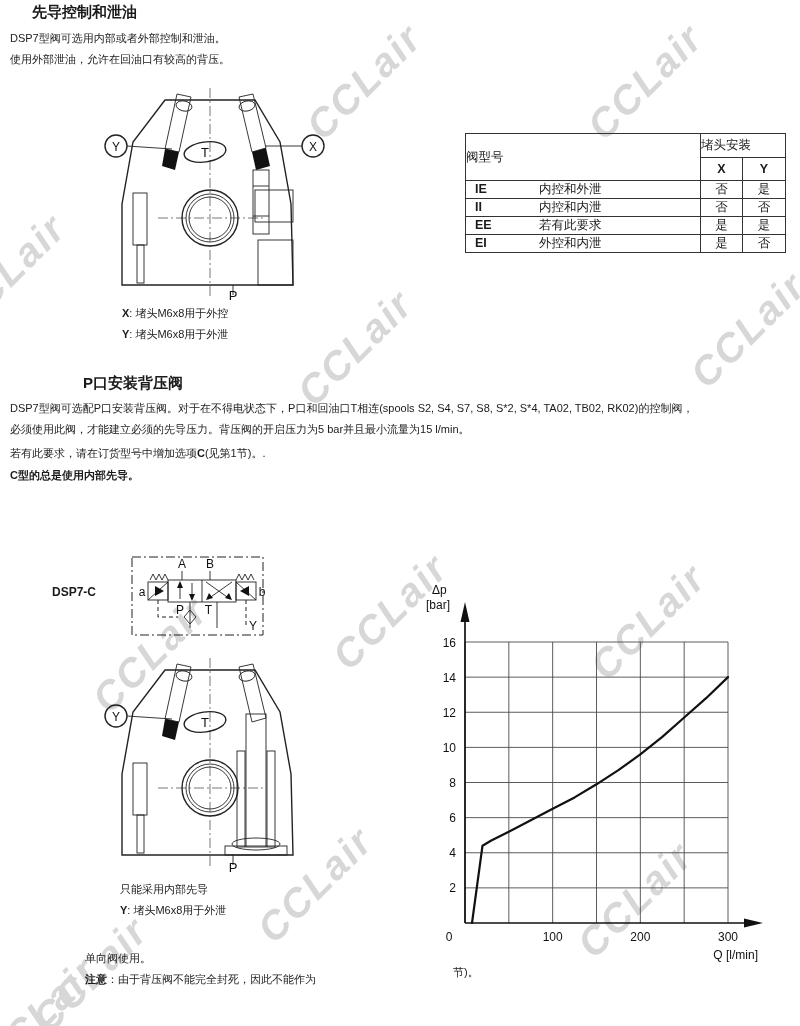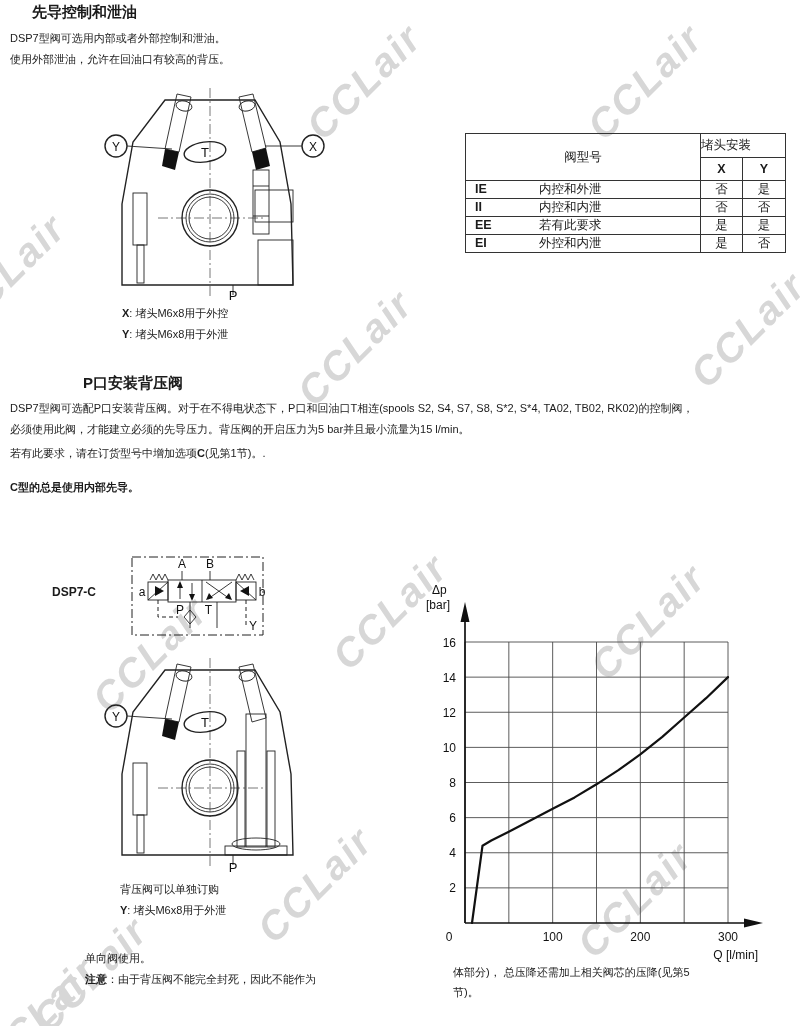--- a/index.html
+++ b/index.html
@@ -8,21 +8,21 @@
   #page{position:relative;width:800px;height:1026px;background:#fff;overflow:hidden}
   .wm{position:absolute;z-index:0;font-weight:bold;font-style:italic;font-size:40px;letter-spacing:2px;
       color:#d7d7d7;transform:translate(-50%,-50%) rotate(-45deg);white-space:nowrap;pointer-events:none}
   .abs{position:absolute;z-index:1}
   .h1{font-size:15px;font-weight:bold}
   .txt{font-size:11px;line-height:21px}
   .b{font-weight:bold}
   .center{text-align:left}
   table.spec{border-collapse:collapse;font-size:12.5px;table-layout:fixed}
   table.spec td{border:1px solid #333;padding:0}
-  .c-model{width:235px;text-align:center}
+  .c-model{width:235px;}
   .c-x{width:42px;text-align:center}
   .c-y{width:43px;text-align:center}
   .r-h1{height:24px}.r-h2{height:23px}.r-d{height:17px}
   .cell-desc{padding-left:9px !important;text-align:left !important}
   .code{display:inline-block;width:64px;font-weight:bold}
   svg text{font-family:"Liberation Sans","DejaVu Sans",sans-serif}
   .grid{stroke:#4a4a4a;stroke-width:0.9;fill:none}
   .axis{stroke:#111;stroke-width:1.7;fill:none}
   .axf{fill:#111;stroke:none}
   .tick{font-size:12px;fill:#111}
@@ -130,21 +130,21 @@
     </table>
 
   <div class="abs h1" style="left:83px;top:374px">P口安装背压阀</div>
   <div class="abs txt" style="left:10px;top:398px;width:786px">
     <div>DSP7型阀可选配P口安装背压阀。对于在不得电状态下，P口和回油口T相连(spools S2, S4, S7, S8, S*2, S*4, TA02, TB02, RK02)的控制阀，</div>
     <div>必须使用此阀，才能建立必须的先导压力。背压阀的开启压力为5 bar并且最小流量为15 l/min。</div>
   </div>
   <div class="abs txt" style="left:10px;top:443px">
     <span>若有此要求，请在订货型号中增加选项</span><span class="b">C</span><span>(见第1节)。.</span>
   </div>
-  <div class="abs txt b" style="left:10px;top:477px">C型的总是使用内部先导。</div>
+  <div class="abs txt b" style="left:10px;top:465px">C型的总是使用内部先导。</div>
 
   <div class="abs b" style="left:52px;top:585px;font-size:12px">DSP7-C</div>
   <svg class="abs" style="left:120px;top:553px" width="250" height="95">
     <rect class="dashdot" x="12" y="4" width="131" height="78"></rect>
     <rect class="thin" x="48" y="27" width="68" height="22" fill="#ffffff"></rect>
     <line class="thin" x1="82" y1="27" x2="82" y2="49"></line>
     <line class="thin" x1="60" y1="46" x2="60" y2="31"></line>
     <polygon class="axf" points="60,28 57,35 63,35"></polygon>
     <line class="thin" x1="72" y1="30" x2="72" y2="45"></line>
     <polygon class="axf" points="72,48 69,41 75,41"></polygon>
@@ -203,21 +203,21 @@
     <ellipse class="oln" cx="147" cy="66" rx="21" ry="10" fill="#ffffff" transform="rotate(-8 147 66)"></ellipse>
     <text class="lbl13" x="147" y="71" text-anchor="middle">T</text>
     <line class="thin" x1="69" y1="60" x2="114" y2="63"></line>
     <circle class="oln" cx="58" cy="60" r="11" fill="#ffffff"></circle>
     <text class="lbl12" x="58" y="64.5" text-anchor="middle">Y</text>
     <line class="thin" x1="175" y1="199" x2="175" y2="209"></line>
     <text class="lbl13" x="175" y="216" text-anchor="middle">P</text>
   </svg>
 
   <div class="abs txt center" style="left:120px;top:879px;width:220px">
-    <div>背压阀可以单独订购</div>
+    <div>只能采用内部先导</div>
     <div><span class="b">Y</span><span>: 堵头M6x8用于外泄</span></div>
   </div>
 
   <div class="abs txt" style="left:85px;top:948px;width:330px">
     <div>单向阀使用。</div>
     <div><span class="b">注意</span><span>：由于背压阀不能完全封死，因此不能作为</span></div>
   </div>
 
   <svg id="chart-svg" class="abs" style="left:420px;top:578px" width="380" height="400">
       <line x1="45" y1="345" x2="45" y2="64" class="grid"></line>
@@ -251,17 +251,16 @@
       <text x="132.66666666666669" y="363" text-anchor="middle" class="tick">100</text>
       <text x="220.33333333333334" y="363" text-anchor="middle" class="tick">200</text>
       <text x="308" y="363" text-anchor="middle" class="tick">300</text>
       <text x="12" y="16" class="tick">Δp</text>
       <text x="6" y="31" class="tick">[bar]</text>
       <text x="338" y="381" text-anchor="end" class="tick">Q [l/min]</text>
       <polyline points="52.0,345.0 62.5,267.7 71.3,262.5 88.8,253.7 110.8,242.3 132.7,230.8 154.6,219.4 176.5,206.3 198.4,192.2 220.3,176.4 242.3,158.8 264.2,139.5 286.1,120.2 308.0,99.1" class="curve"></polyline>
     </svg>
 
   <div class="abs txt" style="left:453px;top:962px;width:340px;line-height:20px">
-    <div>体部分)， 总压降还需加上相关阀芯的压降(见第5</div>
     <div>节)。</div>
   </div>
 
 </div>
 
 </body></html>

